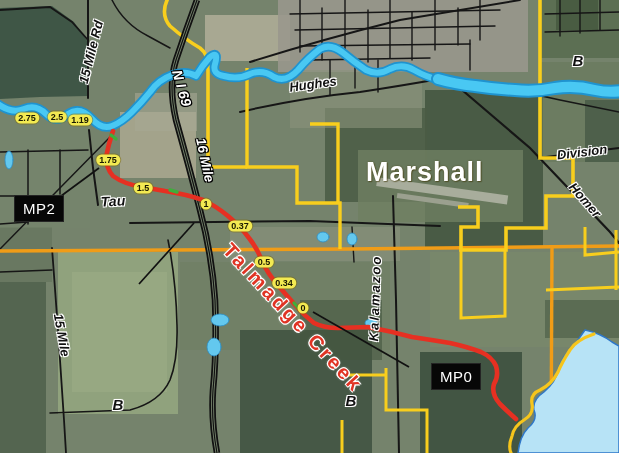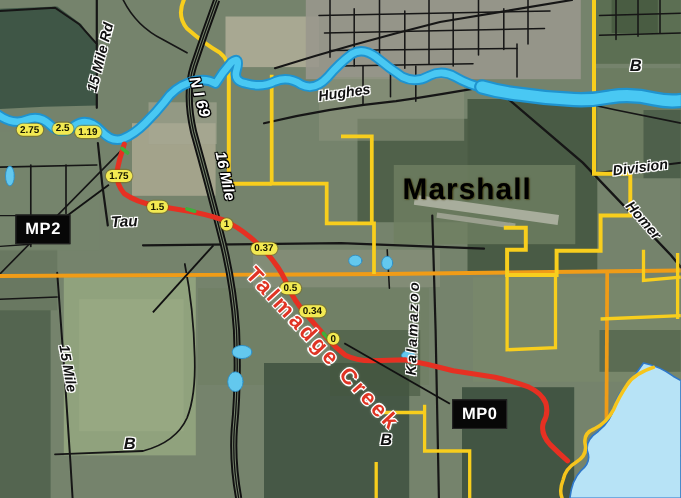--- a/index.html
+++ b/index.html
@@ -14,37 +14,37 @@
     transform-origin:center center;
     text-shadow:-1px -1px 0 #fff,1px -1px 0 #fff,-1px 1px 0 #fff,1px 1px 0 #fff,0 0 2px #fff;
   }
   .ital{font-style:italic;}
   .whitelabel{
     color:#fff;
     text-shadow:-1px -1px 0 #000,1px -1px 0 #000,-1px 1px 0 #000,1px 1px 0 #000,0 0 2px #000;
   }
   .citylabel{
     position:absolute;font-weight:bold;font-size:27px;letter-spacing:1px;
-    color:#000000;white-space:nowrap;
+    color:#ffffff;white-space:nowrap;
     text-shadow:0 0 2px rgba(70,60,0,.6),1px 1px 1px rgba(60,50,0,.5);
     text-align:center;
   }
   .creeklabel{
     position:absolute;font-weight:bold;font-size:20px;letter-spacing:3px;
     color:#e03424;white-space:nowrap;transform-origin:center center;
     text-shadow:-1px -1px 0 #fff,1px -1px 0 #fff,-1px 1px 0 #fff,1px 1px 0 #fff,0 0 3px #fff;
   }
   .pill{
     position:absolute;transform:translate(-50%,-50%);
     background:#f3ea52;color:#1a1a00;font-size:9px;font-weight:bold;
     line-height:11px;height:11px;padding:0 3px;border-radius:6px;
     box-shadow:0 0 0 1px rgba(125,105,0,.45);
   }
   .mpbox{
-    position:absolute;background:#070707;color:#fff;font-weight:bold;
+    position:absolute;background:#070707;color:#fff;font-weight:normal;
     font-size:15px;padding:4px 8px;letter-spacing:.5px;
     border:1px solid #242424;
   }
 </style>
 </head>
 <body>
 
 <div id="map">
 
   <svg width="619" height="453" viewBox="0 0 619 453">
@@ -197,21 +197,21 @@
   <span class="pill" style="left:80px;top:120px">1.19</span>
   <span class="pill" style="left:108px;top:160px">1.75</span>
   <span class="pill" style="left:143px;top:188px">1.5</span>
   <span class="pill" style="left:206px;top:204px">1</span>
   <span class="pill" style="left:240px;top:226px">0.37</span>
   <span class="pill" style="left:264px;top:262px">0.5</span>
   <span class="pill" style="left:284px;top:283px">0.34</span>
   <span class="pill" style="left:303px;top:308px">0</span>
 
   <div class="mpbox" style="left:14px;top:195px">MP2</div>
-  <div class="mpbox" style="left:411px;top:363px">MP0</div>
+  <div class="mpbox" style="left:431px;top:363px">MP0</div>
 
   <span class="maplabel ital" style="left:91px;top:52px;font-size:13px;transform:translate(-50%,-50%) rotate(-76deg)">15 Mile Rd</span>
   <span class="maplabel ital whitelabel" style="left:182px;top:88px;font-size:14px;transform:translate(-50%,-50%) rotate(74deg)">N I 69</span>
   <span class="maplabel ital whitelabel" style="left:205px;top:160px;font-size:13.5px;transform:translate(-50%,-50%) rotate(78deg)">16 Mile</span>
   <span class="maplabel ital" style="left:313px;top:84px;font-size:13px;transform:translate(-50%,-50%) rotate(-8deg)">Hughes</span>
   <span class="maplabel ital" style="left:582px;top:152px;font-size:13px;transform:translate(-50%,-50%) rotate(-7deg)">Division</span>
   <span class="maplabel ital" style="left:585px;top:200px;font-size:13px;transform:translate(-50%,-50%) rotate(49deg)">Homer</span>
   <span class="maplabel ital" style="left:375px;top:298px;font-size:13px;letter-spacing:2px;transform:translate(-50%,-50%) rotate(-88deg)">Kalamazoo</span>
   <span class="maplabel ital" style="left:62px;top:335px;font-size:13px;transform:translate(-50%,-50%) rotate(80deg)">15 Mile</span>
 

